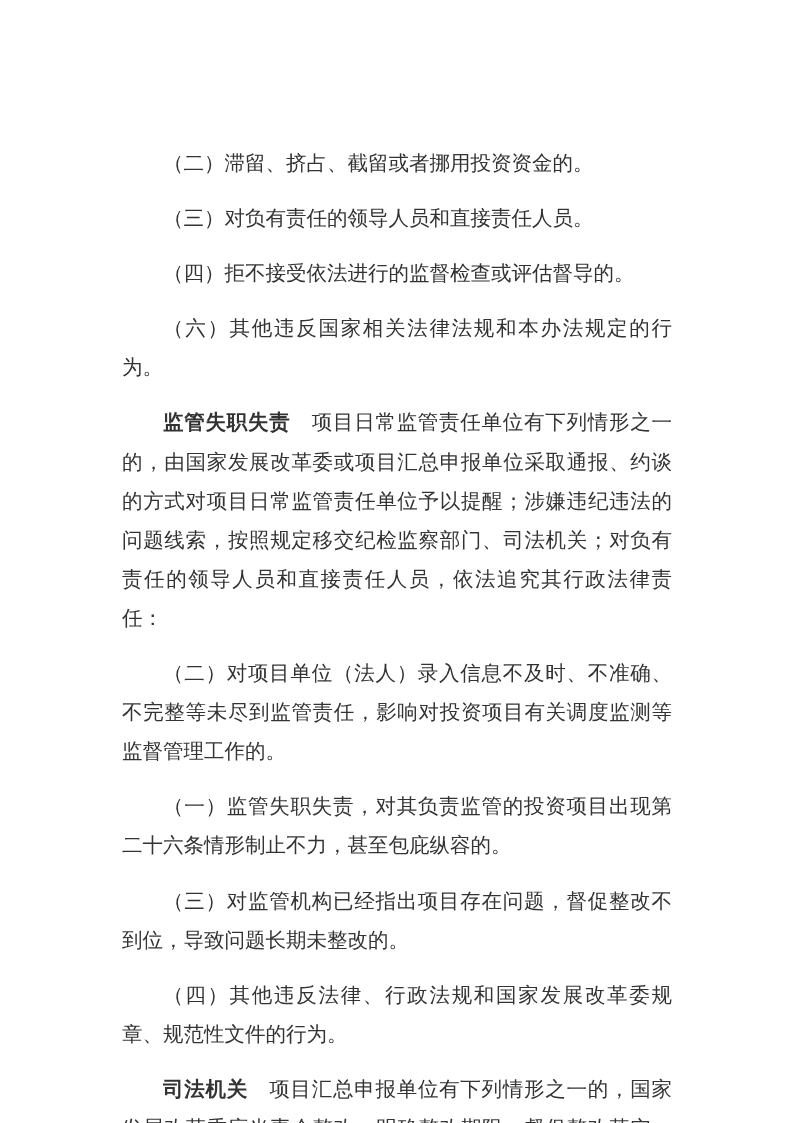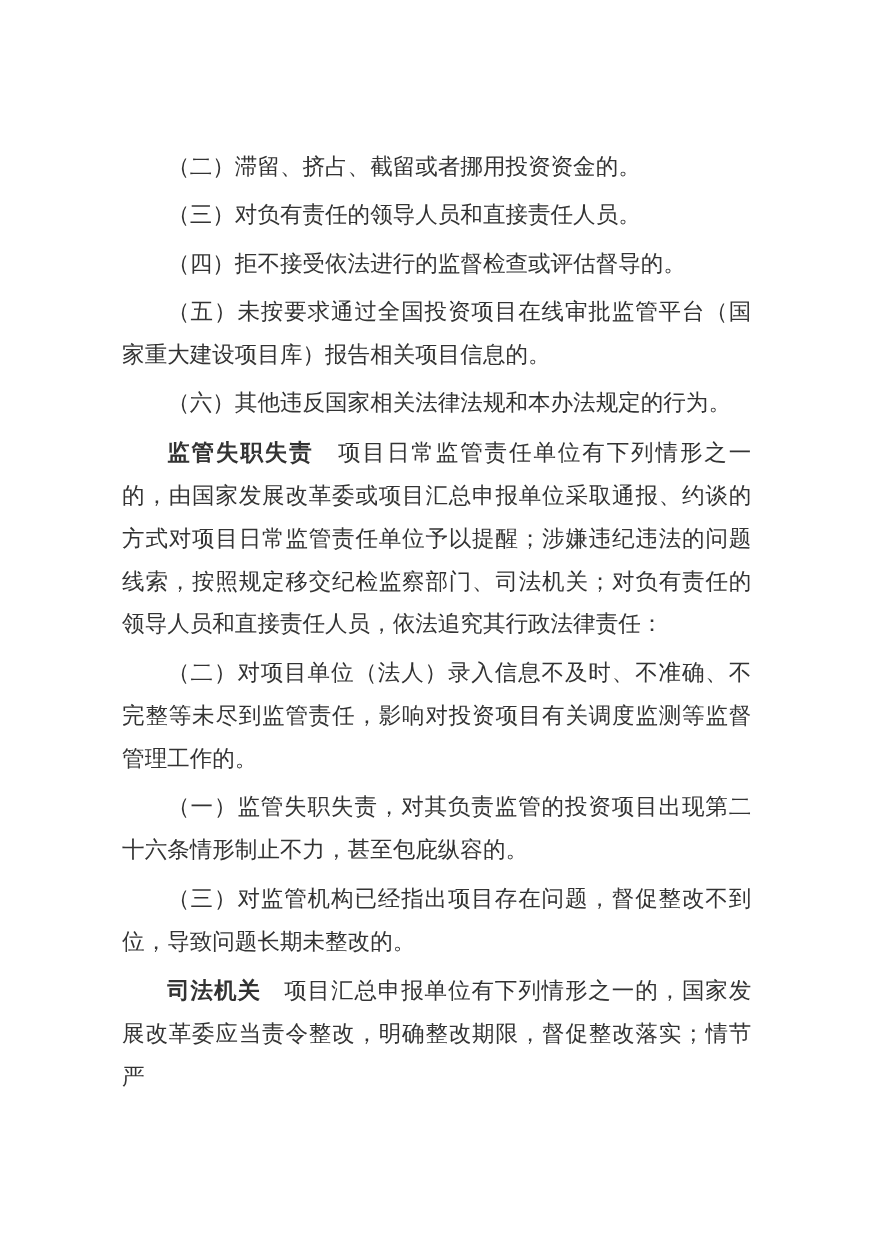--- a/index.html
+++ b/index.html
@@ -21,49 +21,49 @@
     top: 128px;
     width: 582px;
     font-size: 20.5px;
     line-height: 39.1px;
     color: #333333;
     text-align: justify;
     line-break: strict;
     word-break: normal;
   }
   .para {
-    margin: 5px;
+    margin: 16px;
     padding: 0;
     text-indent: 2em;
   }
   .para .lead {
     font-weight: bold;
   }
 </style>
 </head>
 <body>
 
 <div class="page">
   <div class="doc-body">
 
     <p class="para"><span>（二）滞留、挤占、截留或者挪用投资资金的。</span></p>
 
     <p class="para"><span>（三）对负有责任的领导人员和直接责任人员。</span></p>
 
     <p class="para"><span>（四）拒不接受依法进行的监督检查或评估督导的。</span></p>
 
-    <p class="para"><span>（五）未按要求通过全国投资项目在线审批监管平台（国家重大建设项目库）报告相关项目信息的。</span></p>
 
     <p class="para"><span>（六）其他违反国家相关法律法规和本办法规定的行为。</span></p>
 
     <p class="para"><b class="lead">监管失职失责</b><span>　项目日常监管责任单位有下列情形之一的，由国家发展改革委或项目汇总申报单位采取通报、约谈的方式对项目日常监管责任单位予以提醒；涉嫌违纪违法的问题线索，按照规定移交纪检监察部门、司法机关；对负有责任的领导人员和直接责任人员，依法追究其行政法律责任：</span></p>
 
     <p class="para"><span>（二）对项目单位（法人）录入信息不及时、不准确、不完整等未尽到监管责任，影响对投资项目有关调度监测等监督管理工作的。</span></p>
 
     <p class="para"><span>（一）监管失职失责，对其负责监管的投资项目出现第二十六条情形制止不力，甚至包庇纵容的。</span></p>
 
     <p class="para"><span>（三）对监管机构已经指出项目存在问题，督促整改不到位，导致问题长期未整改的。</span></p>
 
+    <p class="para"><span>（四）其他违反法律、行政法规和国家发展改革委规章、规范性文件的行为。</span></p>
 
     <p class="para"><b class="lead">司法机关</b><span>　项目汇总申报单位有下列情形之一的，国家发展改革委应当责令整改，明确整改期限，督促整改落实；情节严</span></p>
 
   </div>
 </div>
 
 </body></html>

